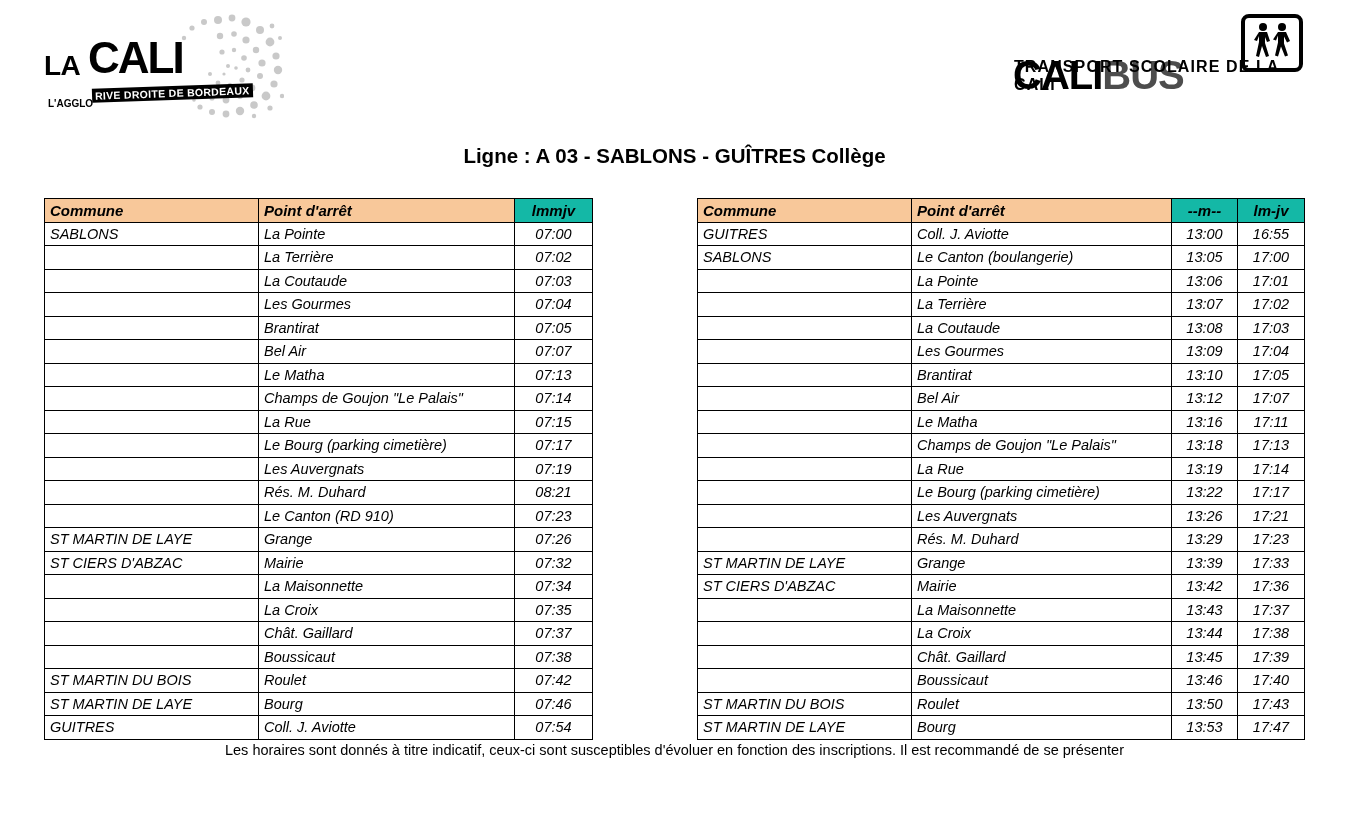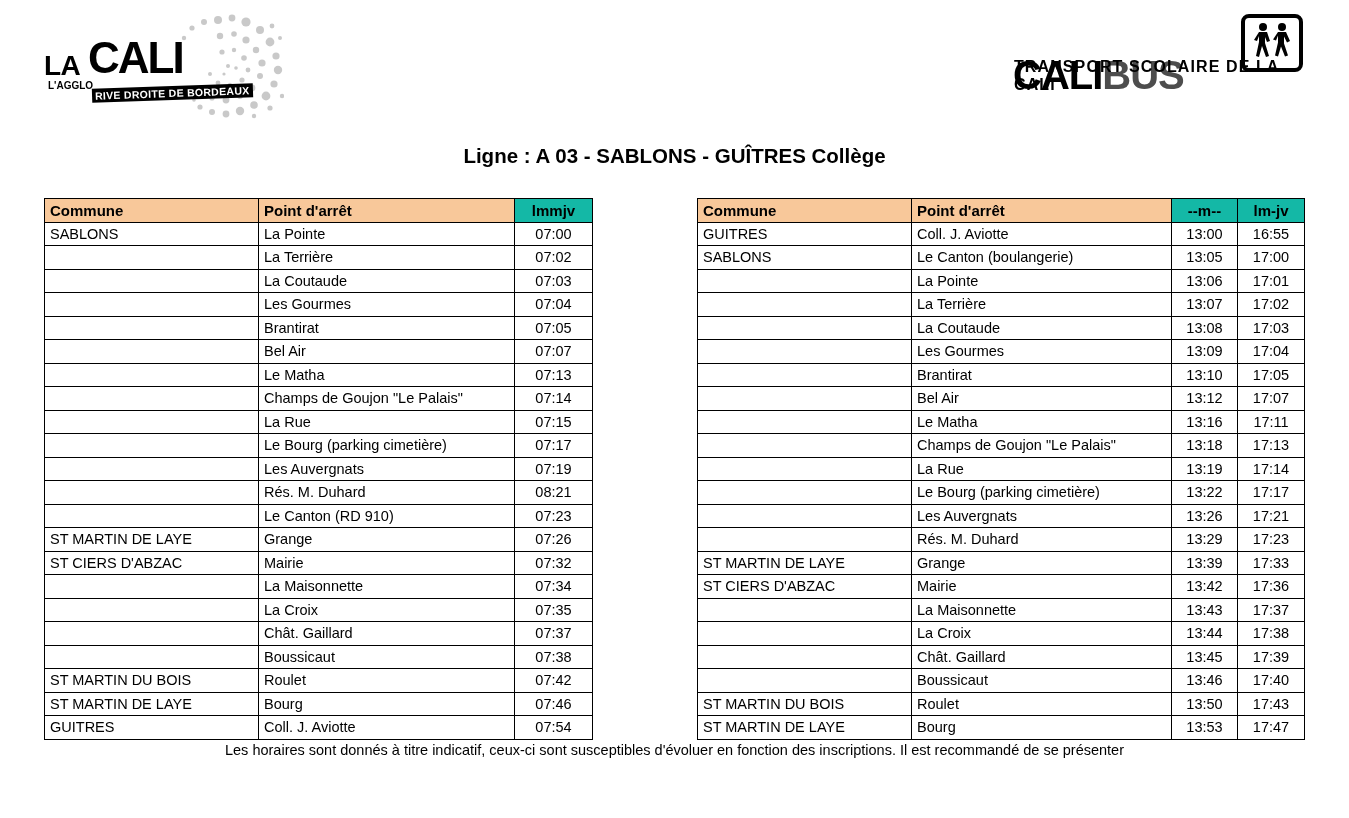--- a/index.html
+++ b/index.html
@@ -50,21 +50,21 @@
     left: 44px;
     top: 28px;
     font-weight: bold;
     font-size: 44px;
     letter-spacing: -2px;
     line-height: 44px;
   }
   .logo-cali .txt-agglo {
     position: absolute;
     left: 4px;
-    top: 72px;
+    top: 90px;
     font-size: 10px;
     font-weight: bold;
     letter-spacing: 0px;
   }
   .logo-cali .txt-rive {
     position: absolute;
     left: 48px;
     top: 78px;
     font-size: 10.5px;
     font-weight: bold;
@@ -131,20 +131,21 @@
     position: relative;
     margin-top: 30px;
     padding: 0 44px;
     display: flex;
     justify-content: space-between;
   }
   .sched-table {
     border-collapse: collapse;
     font-size: 14.5px;
     table-layout: fixed;
+    font-style: italic;
   }
   .sched-table th,
   .sched-table td {
     border: 1px solid #000;
     padding: 1px 5px;
     height: 20.5px;
     text-align: left;
     vertical-align: middle;
     white-space: nowrap;
     overflow: hidden;

